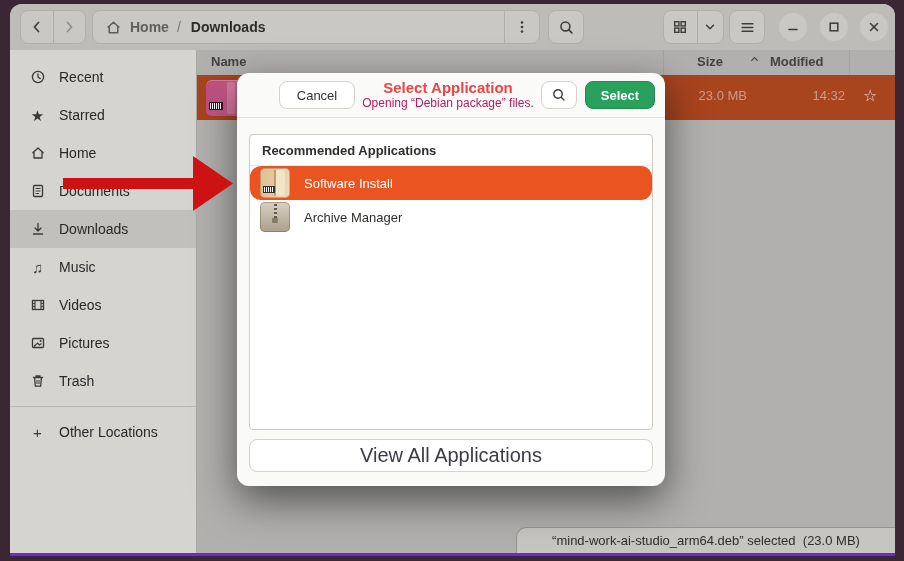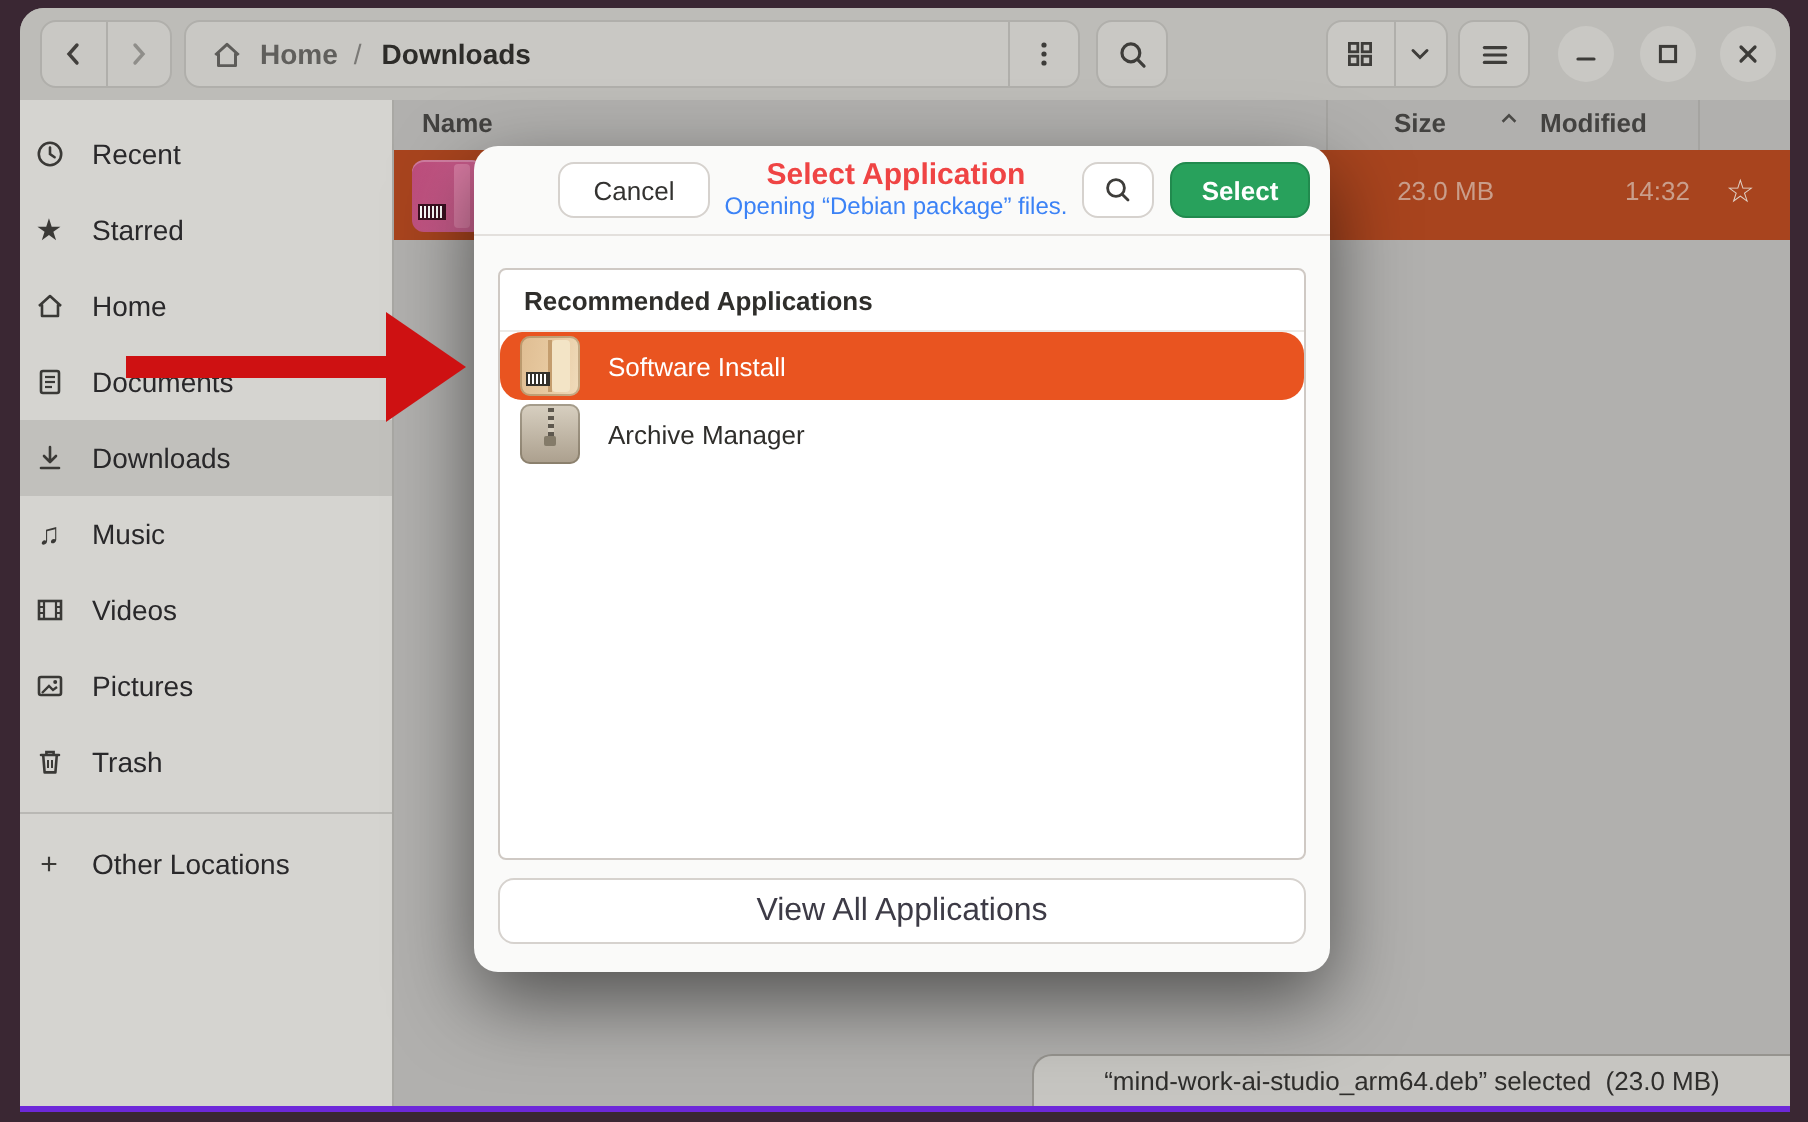--- a/index.html
+++ b/index.html
@@ -30,21 +30,21 @@
   .vs-cell{height:100%;display:flex;align-items:center;justify-content:center;}
   .vs-grid{width:34px;}
   .vs-chev{width:26px;}
   .burger-btn{left:719px;width:36px;}
   .circ{position:absolute;top:9px;width:28px;height:28px;border-radius:50%;
         background:#c9c8c4;display:flex;align-items:center;justify-content:center;}
   .circ.min{left:769px;} .circ.max{left:810px;} .circ.close{left:850px;}
   
   .sidebar{position:absolute;left:0;top:46px;width:186px;bottom:0;
            background:#d5d4d0;border-right:1px solid #a9a8a4;}
-  .srow{height:38px;display:flex;align-items:center;padding-left:6px;
+  .srow{height:38px;display:flex;align-items:center;padding-left:19px;
         font-size:14px;color:#29282a;}
   .srow.selected{background:#c1c0bc;}
   .sicon{width:17px;height:17px;margin-right:13px;display:flex;align-items:center;
          justify-content:center;color:#3a3936;font-size:15px;line-height:17px;}
   .ssep{height:1px;background:#b9b8b4;margin:6px 0;}
   
   .main{position:absolute;left:187px;top:46px;right:0;bottom:0;background:#b1b0ae;}
   .colheader{position:absolute;left:0;top:0;right:0;height:25px;
              border-bottom:1px solid #9f9e9b;font-size:13px;font-weight:bold;color:#434240;}
   .colheader span{position:absolute;top:4px;}
@@ -75,21 +75,21 @@
           background:#fafaf9;border-radius:12px;box-shadow:0 14px 40px rgba(0,0,0,.55);
           box-sizing:border-box;}
   .dlg-header{height:44px;display:flex;align-items:center;padding:0 10px;
               border-bottom:1px solid #e3e0dd;}
   .dlg-btn{height:28px;background:#ffffff;border:1px solid #d6d2ce;border-radius:8px;
            font-size:13px;color:#333230;display:flex;align-items:center;justify-content:center;
            box-sizing:border-box;font-family:inherit;}
   .cancel-btn{width:76px;margin-left:32px;}
   .dlg-titles{flex:1;text-align:center;line-height:1.15;}
   .dlg-title{font-size:15px;font-weight:bold;color:#ef4444;}
-  .dlg-subtitle{font-size:12px;color:#3b82f6;}
+  .dlg-subtitle{font-size:12px;color:#be185d;}
   .dlg-search{width:36px;margin-right:8px;}
   .select-btn{width:70px;background:#28a15c;border:1px solid #218a4e;color:#fff;font-weight:bold;}
   .dlg-content{padding:16px 12px 0 12px;}
   .applist{background:#fff;border:1px solid #cfc9c4;border-radius:4px;height:296px;
            box-sizing:border-box;overflow:hidden;}
   .section-row{height:30px;display:flex;align-items:center;padding-left:12px;
                font-size:13px;font-weight:bold;color:#2f2e2b;border-bottom:1px solid #eceae7;}
   .app-row{height:34px;display:flex;align-items:center;padding-left:10px;font-size:13px;color:#2f2e2b;border-radius:11px;}
   .app-row.selected{background:#e95420;color:#ffffff;}
   .app-icon{width:30px;height:30px;border-radius:5px;margin-right:14px;position:relative;flex:0 0 auto;}
@@ -98,21 +98,21 @@
   .sw-icon .seam{position:absolute;left:46%;top:2px;bottom:2px;width:2px;background:#c49d6e;}
   .sw-icon .light{position:absolute;left:52%;top:2px;bottom:2px;width:30%;background:#f3e4c6;border-radius:2px;}
   .sw-icon .barcode{position:absolute;left:3px;bottom:5px;width:10px;height:5px;
            background:repeating-linear-gradient(90deg,#fff 0 1px,#33302a 1px 2px);border:1px solid #33302a;}
   .zip-icon{background:linear-gradient(#d8d0c1,#ab9f8d);box-shadow:inset 0 0 0 1px rgba(90,80,60,.4);}
   .zip-icon .zipper{position:absolute;left:50%;margin-left:-1px;top:2px;height:14px;width:3px;
            background:repeating-linear-gradient(#5e584e 0 2px,#d4ccbc 2px 4px);}
   .zip-icon .pull{position:absolute;left:50%;margin-left:-3px;top:16px;width:6px;height:5px;
            background:#847b69;border-radius:1px;}
   .viewall-btn{margin-top:9px;height:33px;width:100%;background:#fff;border:1px solid #d6d2ce;
-           border-radius:8px;font-size:16px;color:#3d3b46;display:flex;align-items:center;justify-content:center;
+           border-radius:8px;font-size:20px;color:#3d3b46;display:flex;align-items:center;justify-content:center;
            font-family:inherit;}
   
   .arrow-svg{position:absolute;left:55px;top:150px;z-index:50;pointer-events:none;}
   svg{display:block;}
 </style>
 </head>
 <body>
 
 <div class="desktop">
 

